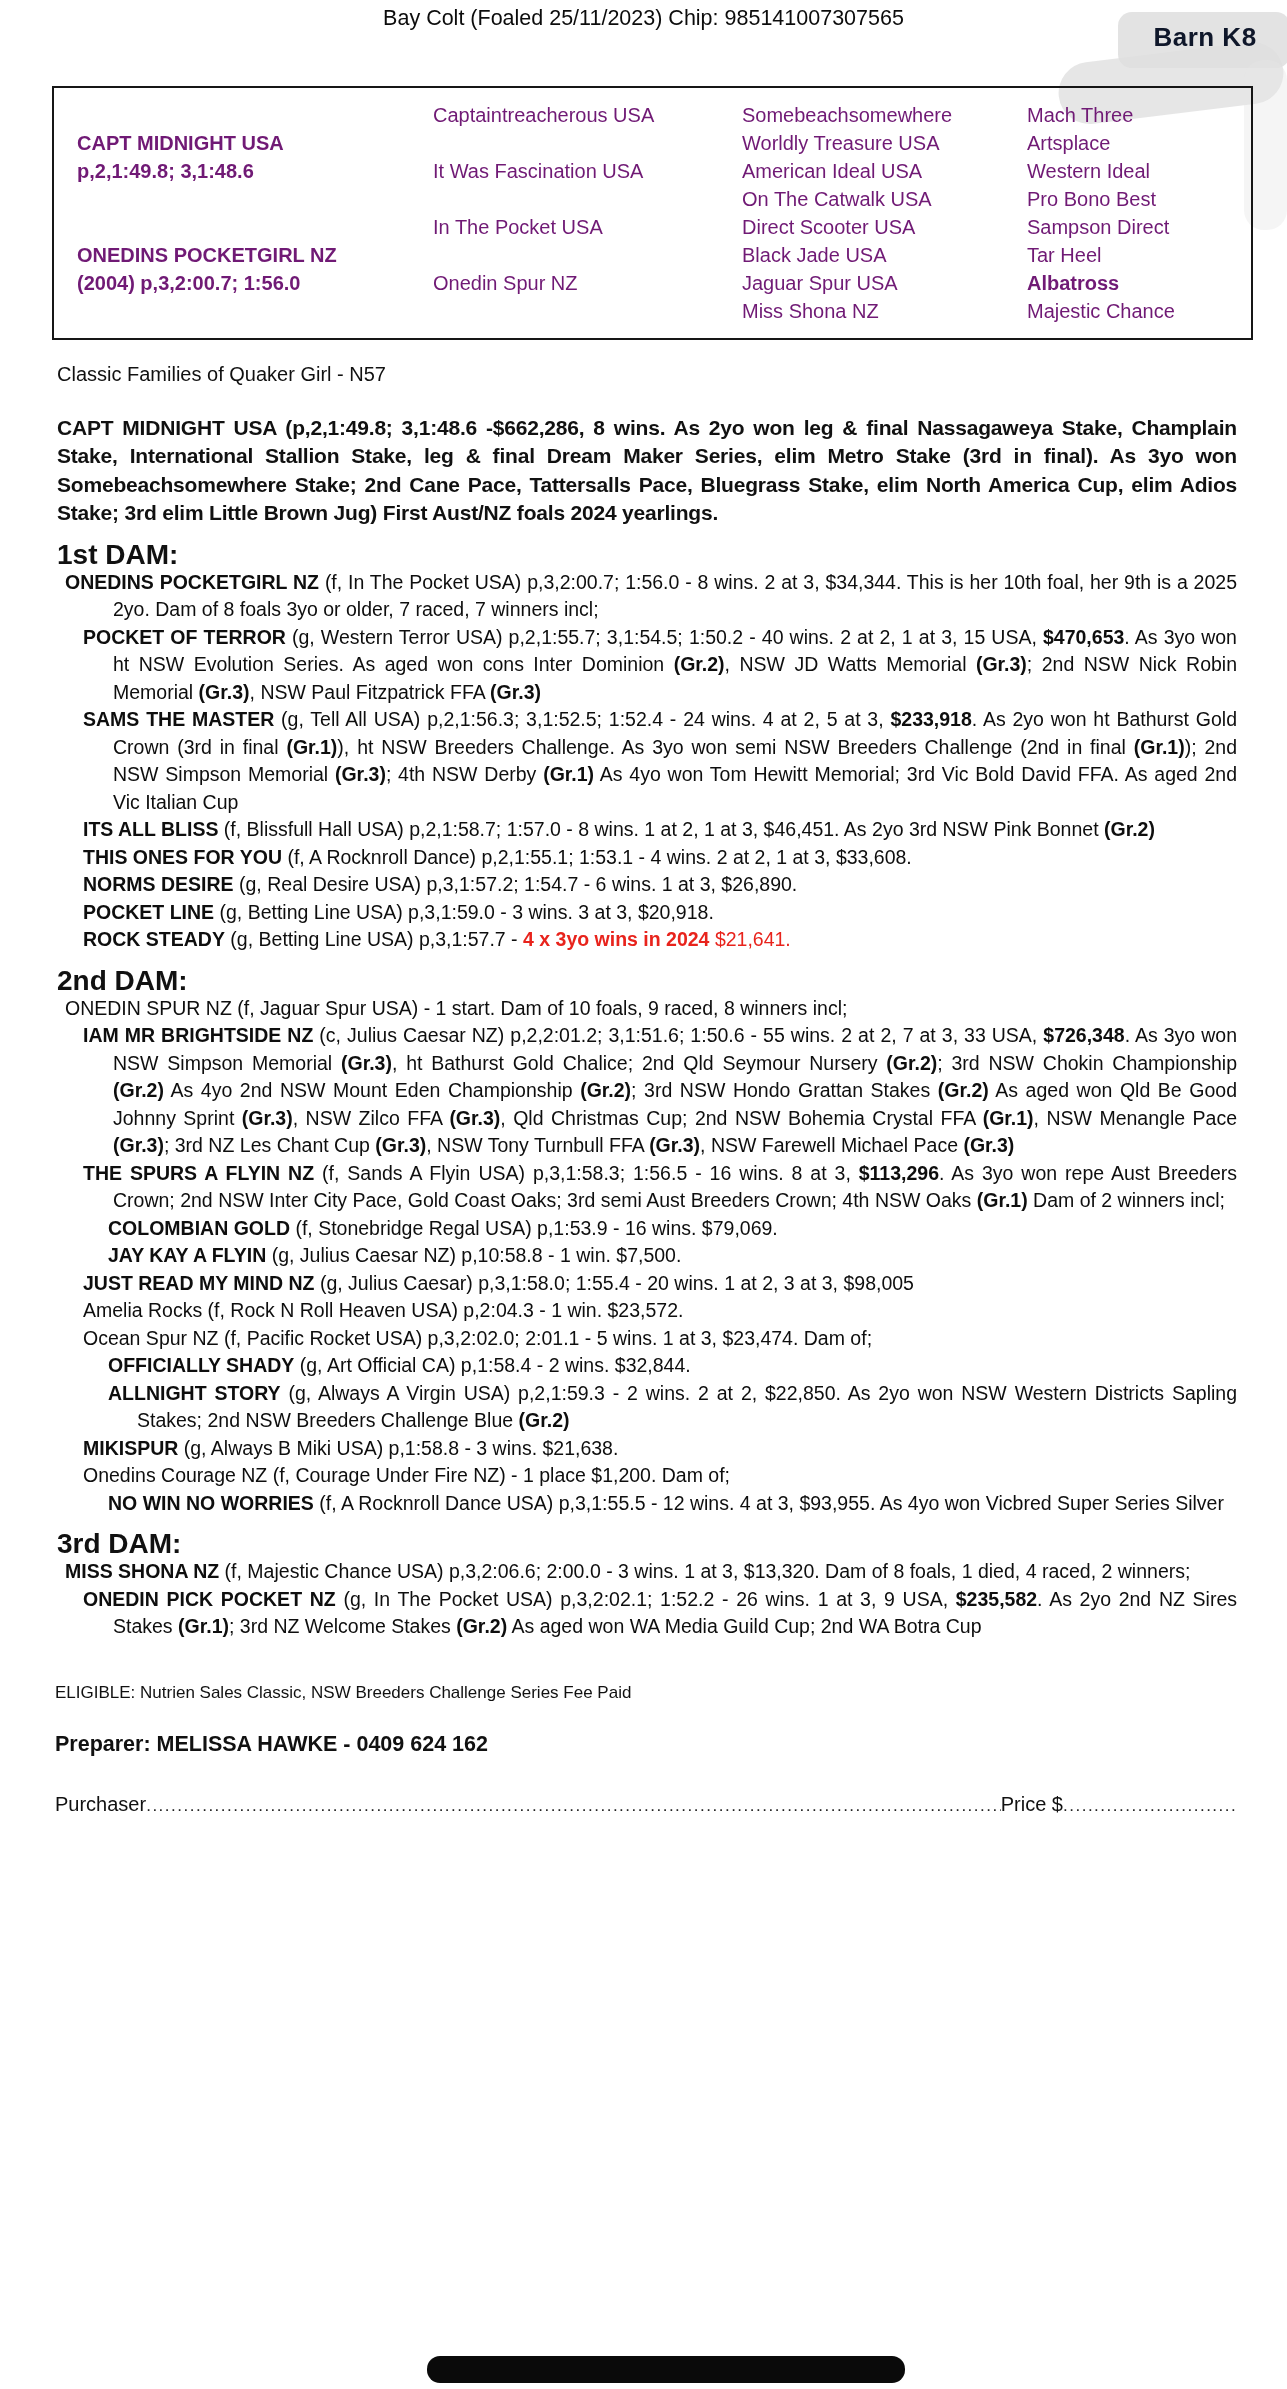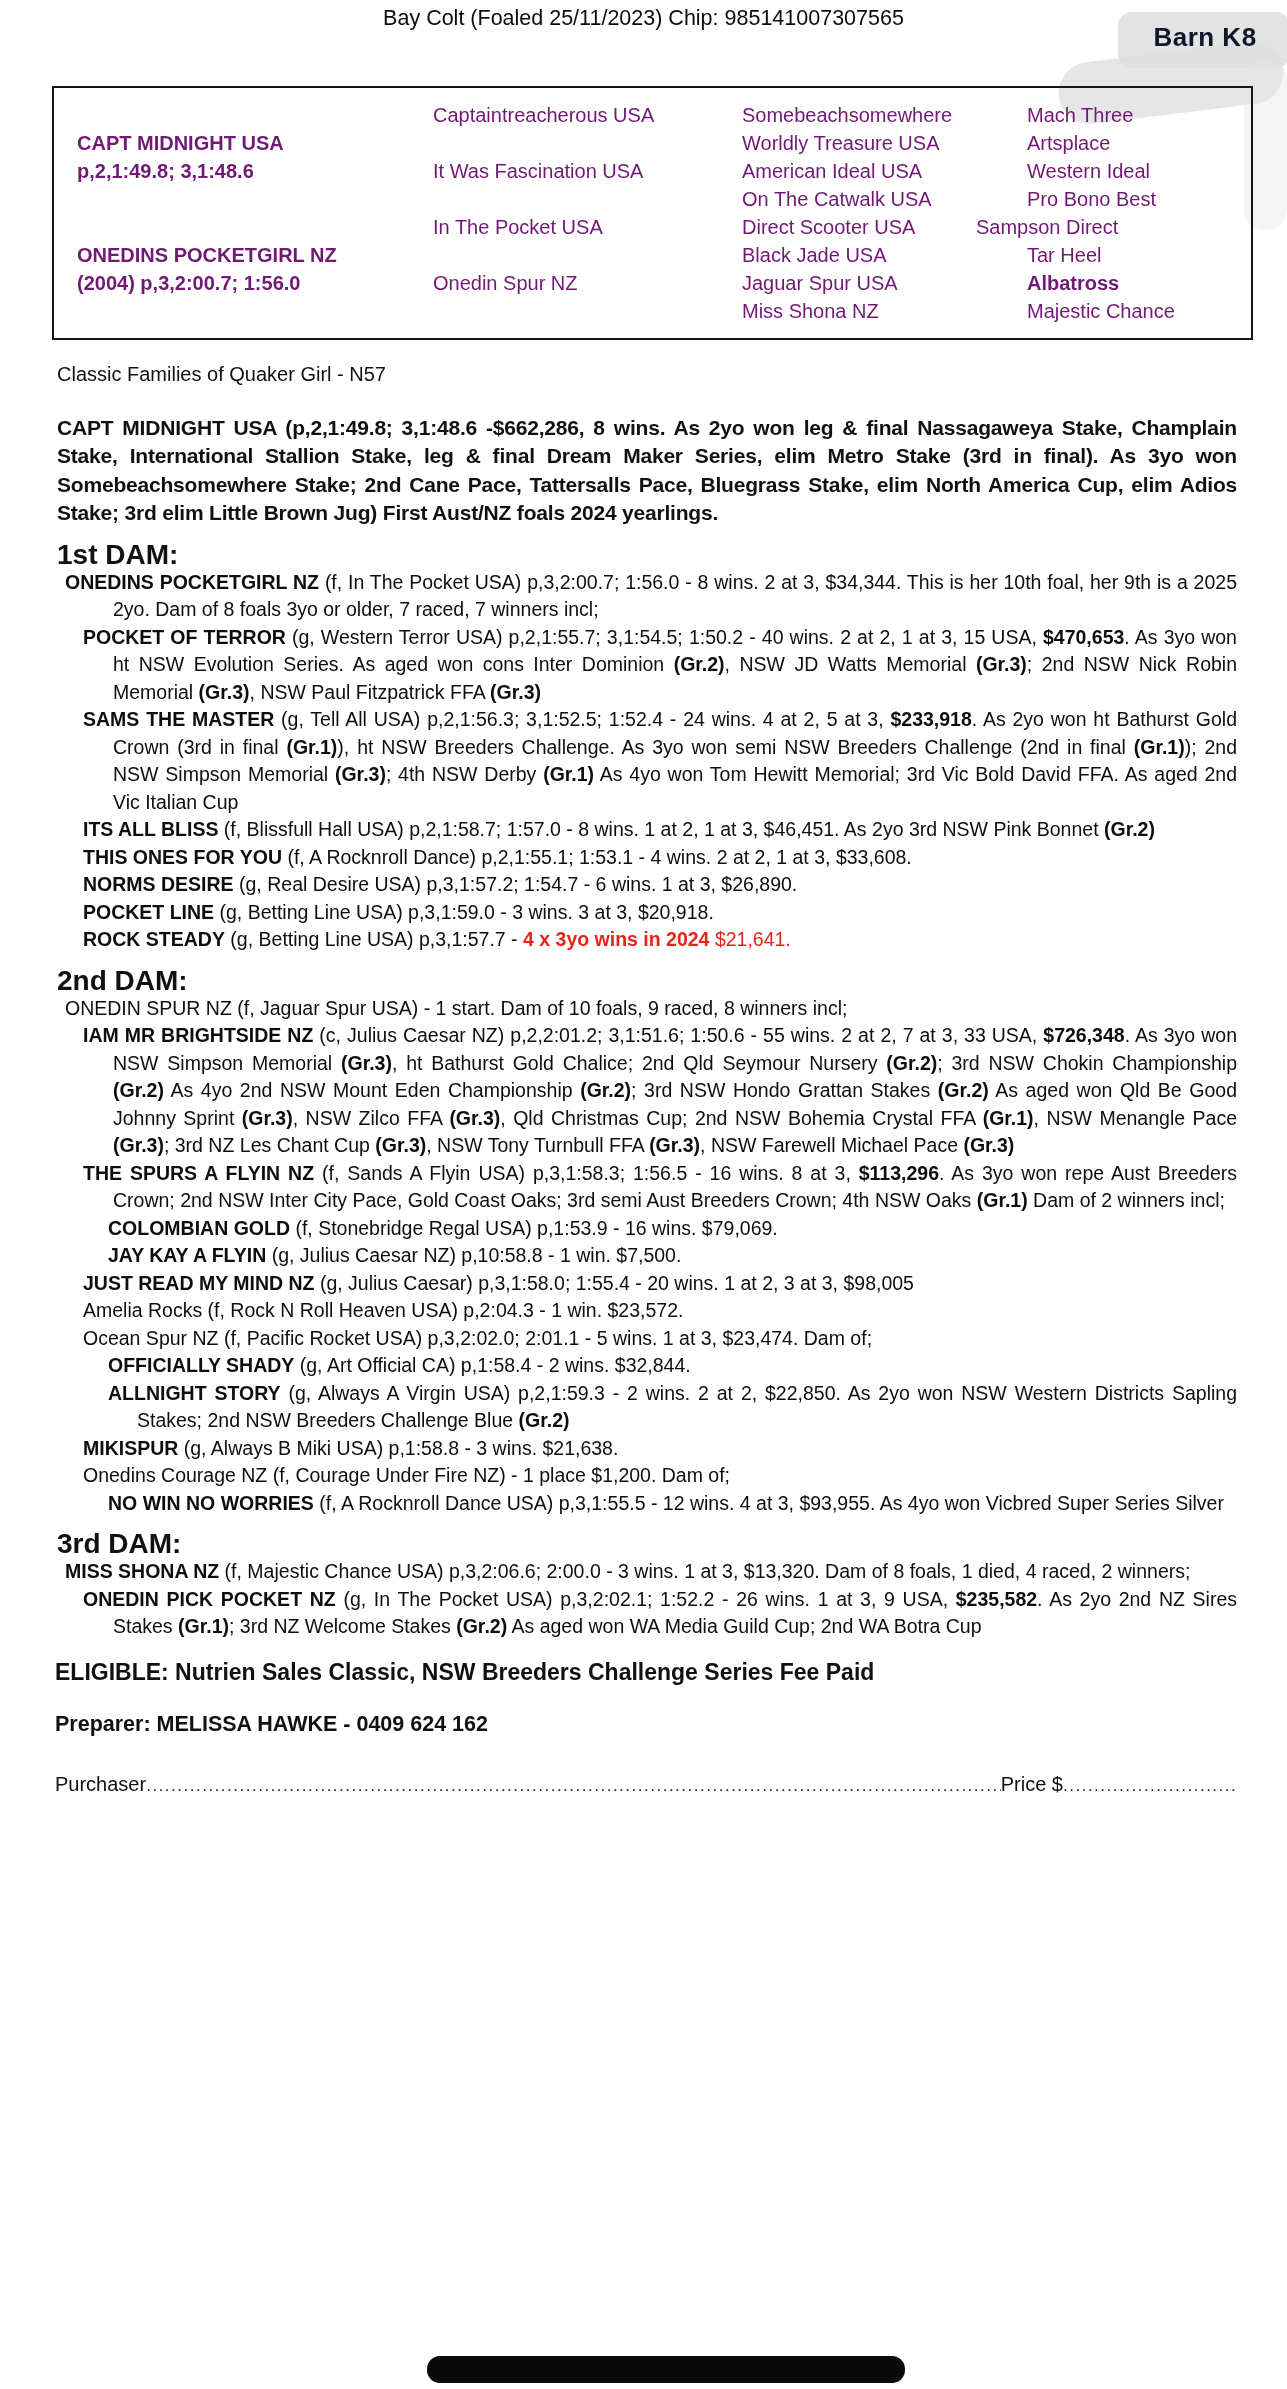--- a/index.html
+++ b/index.html
@@ -48,21 +48,21 @@
   }
   .dam-heading{margin:13px 0 0 2px;font-size:28px;font-weight:bold;line-height:28px;}
   .entry{
     margin:0;font-size:19.5px;line-height:27.5px;text-align:justify;color:#0e0e0e;
   }
   .lvl0{padding-left:58px;text-indent:-48px;}
   .lvl1{padding-left:58px;text-indent:-30px;}
   .lvl2{padding-left:82px;text-indent:-29px;}
   .entry .b{font-weight:bold;}
   .entry .red{color:#e8231c;}
-  .eligible-line{margin-top:18px;font-size:23px;font-weight:bold;line-height:27px;}
+  .eligible-line{margin-top:38px;font-size:17px;font-weight:normal;line-height:27px;}
   .preparer-line{margin-top:25px;font-size:21.5px;font-weight:bold;line-height:27px;}
   .purchaser-line{
     margin-top:33px;width:1180px;display:flex;align-items:baseline;
     font-size:20px;line-height:26px;
   }
   .leader{overflow:hidden;white-space:nowrap;letter-spacing:1.5px;font-size:17px;color:#222;}
   .leader.grow{flex:1;}
   .leader.fixed{width:172px;}
   .black-bar{
     position:absolute;left:427px;top:2356px;width:478px;height:27px;
@@ -93,21 +93,21 @@
     <div class="tcell" style="left: 688px; top: 69px;">American Ideal USA</div>
     <div class="tcell" style="left: 688px; top: 97px;">On The Catwalk USA</div>
     <div class="tcell" style="left: 688px; top: 125px;">Direct Scooter USA</div>
     <div class="tcell" style="left: 688px; top: 153px;">Black Jade USA</div>
     <div class="tcell" style="left: 688px; top: 181px;">Jaguar Spur USA</div>
     <div class="tcell" style="left: 688px; top: 209px;">Miss Shona NZ</div>
     <div class="tcell" style="left: 973px; top: 13px;">Mach Three</div>
     <div class="tcell" style="left: 973px; top: 41px;">Artsplace</div>
     <div class="tcell" style="left: 973px; top: 69px;">Western Ideal</div>
     <div class="tcell" style="left: 973px; top: 97px;">Pro Bono Best</div>
-    <div class="tcell" style="left: 922px; top: 125px;">Sampson Direct</div>
+    <div class="tcell" style="left: 973px; top: 125px;">Sampson Direct</div>
     <div class="tcell" style="left: 973px; top: 153px;">Tar Heel</div>
     <div class="tcell" style="left: 973px; top: 181px; font-weight: bold;">Albatross</div>
     <div class="tcell" style="left: 973px; top: 209px;">Majestic Chance</div>
   </div>
 
 <div class="content">
   <div class="classic-line">Classic Families of Quaker Girl - N57</div>
   <p class="sire-para">CAPT MIDNIGHT USA (p,2,1:49.8; 3,1:48.6 -$662,286, 8 wins. As 2yo won leg &amp; final Nassagaweya Stake, Champlain Stake, International Stallion Stake, leg &amp; final Dream Maker Series, elim Metro Stake (3rd in final). As 3yo won Somebeachsomewhere Stake; 2nd Cane Pace, Tattersalls Pace, Bluegrass Stake, elim North America Cup, elim Adios Stake; 3rd elim Little Brown Jug) First Aust/NZ foals 2024 yearlings.</p>
   <div>
       <div>

